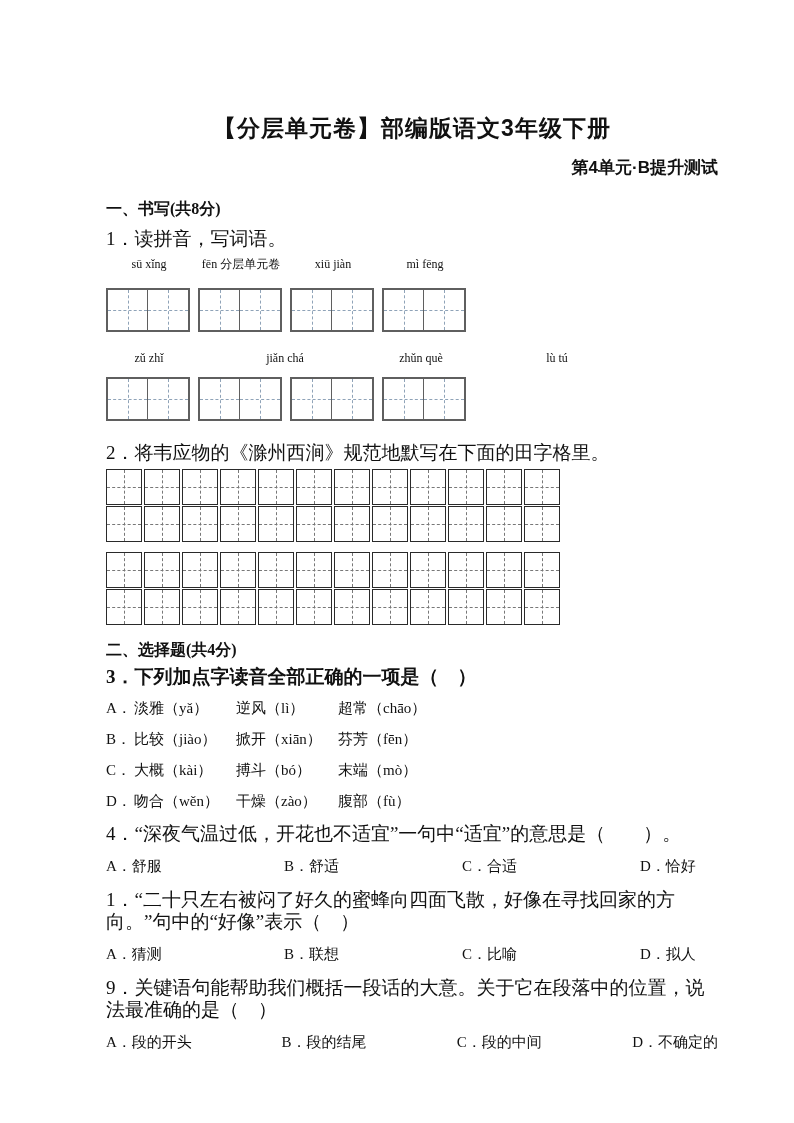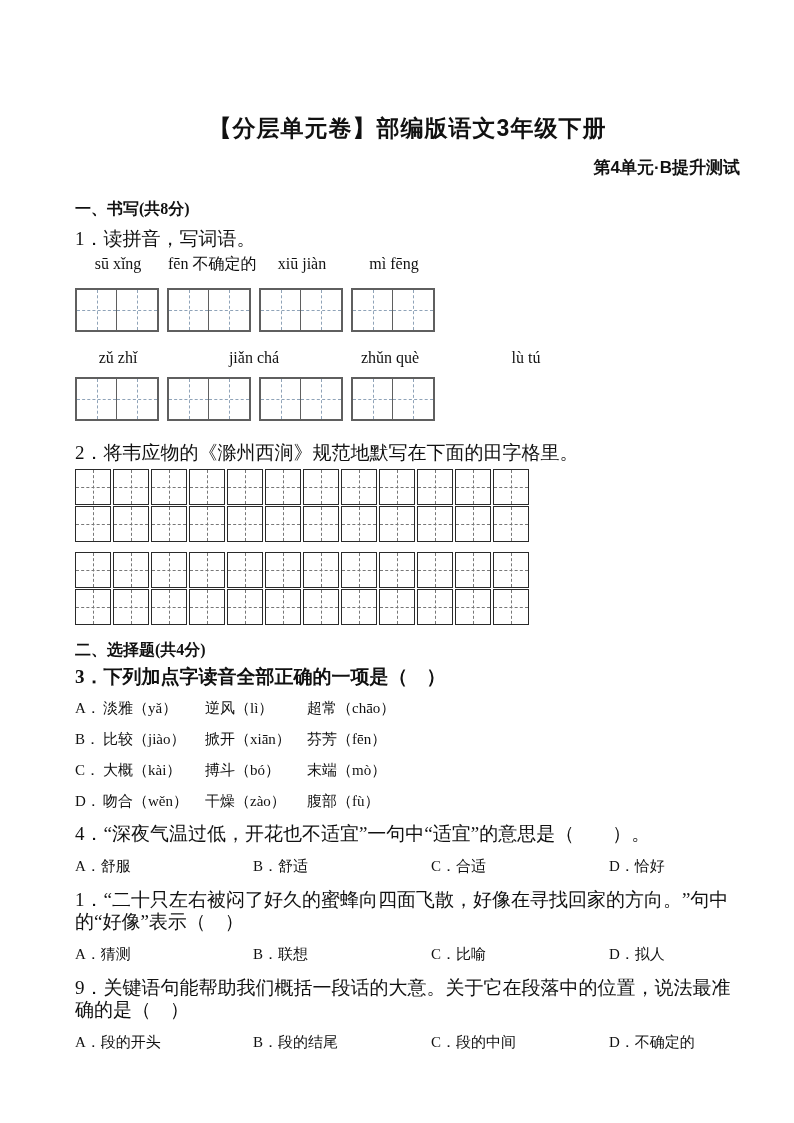--- a/index.html
+++ b/index.html
@@ -6,21 +6,21 @@
   html,body { background:#e8e8e8; }
   .page {
     position: relative;
     width: 794px; height: 1123px;
     margin: 0 auto;
     background: #ffffff;
     font-family: "Liberation Serif", "DejaVu Serif", serif;
     color: #111111;
     overflow: hidden;
   }
-  .content { padding: 112px 54px 0 75px; }
+  .content { padding: 112px 76px 0 75px; margin-left: 31px; }
 
   .doc-title {
     text-align: center;
     font-family: "Liberation Sans", "DejaVu Sans", sans-serif;
     font-weight: bold;
     font-size: 23px;
     line-height: 32px;
     letter-spacing: 1px;
   }
   .doc-subtitle {
@@ -41,21 +41,21 @@
 
   .stem { font-size: 19px; line-height: 22px; margin-top: 8px; }
 
   
   .pinyin-row { display: flex; margin-top: 4px; margin-left: 1px; }
   .pinyin-row.second { margin-top: 16px; gap: 44px; }
   .pinyin-row span {
     display: inline-block;
     width: 84px; margin-right: 8px;
     text-align: center;
-    font-size: 16px; line-height: 20px;
+    font-size: 12px; line-height: 20px;
     white-space: nowrap;
   }
 
   
   .small-grid-row { display: flex; margin-top: 14px; }
   .small-grid-row.second { margin-top: 9px; }
   .sg-group {
     display: flex;
     width: 84px; height: 44px;
     border: 2px solid #5f5f5f;
@@ -122,21 +122,21 @@
 
     <div class="doc-title">【分层单元卷】部编版语文3年级下册</div>
     <div class="doc-subtitle">第4单元·B提升测试</div>
 
     <div class="section-heading">一、书写(共8分)</div>
 
     <div class="stem">1．读拼音，写词语。</div>
 
     <div class="pinyin-row">
       <span>sū xǐng</span>
-      <span>fēn 不确定的</span>
+      <span>fēn 分层单元卷</span>
       <span>xiū jiàn</span>
       <span>mì fēng</span>
     </div>
     <div class="small-grid-row">
         <div class="sg-group">
           <div class="sg-cell"></div>
           <div class="sg-cell"></div>
         </div>
         <div class="sg-group">
           <div class="sg-cell"></div>

